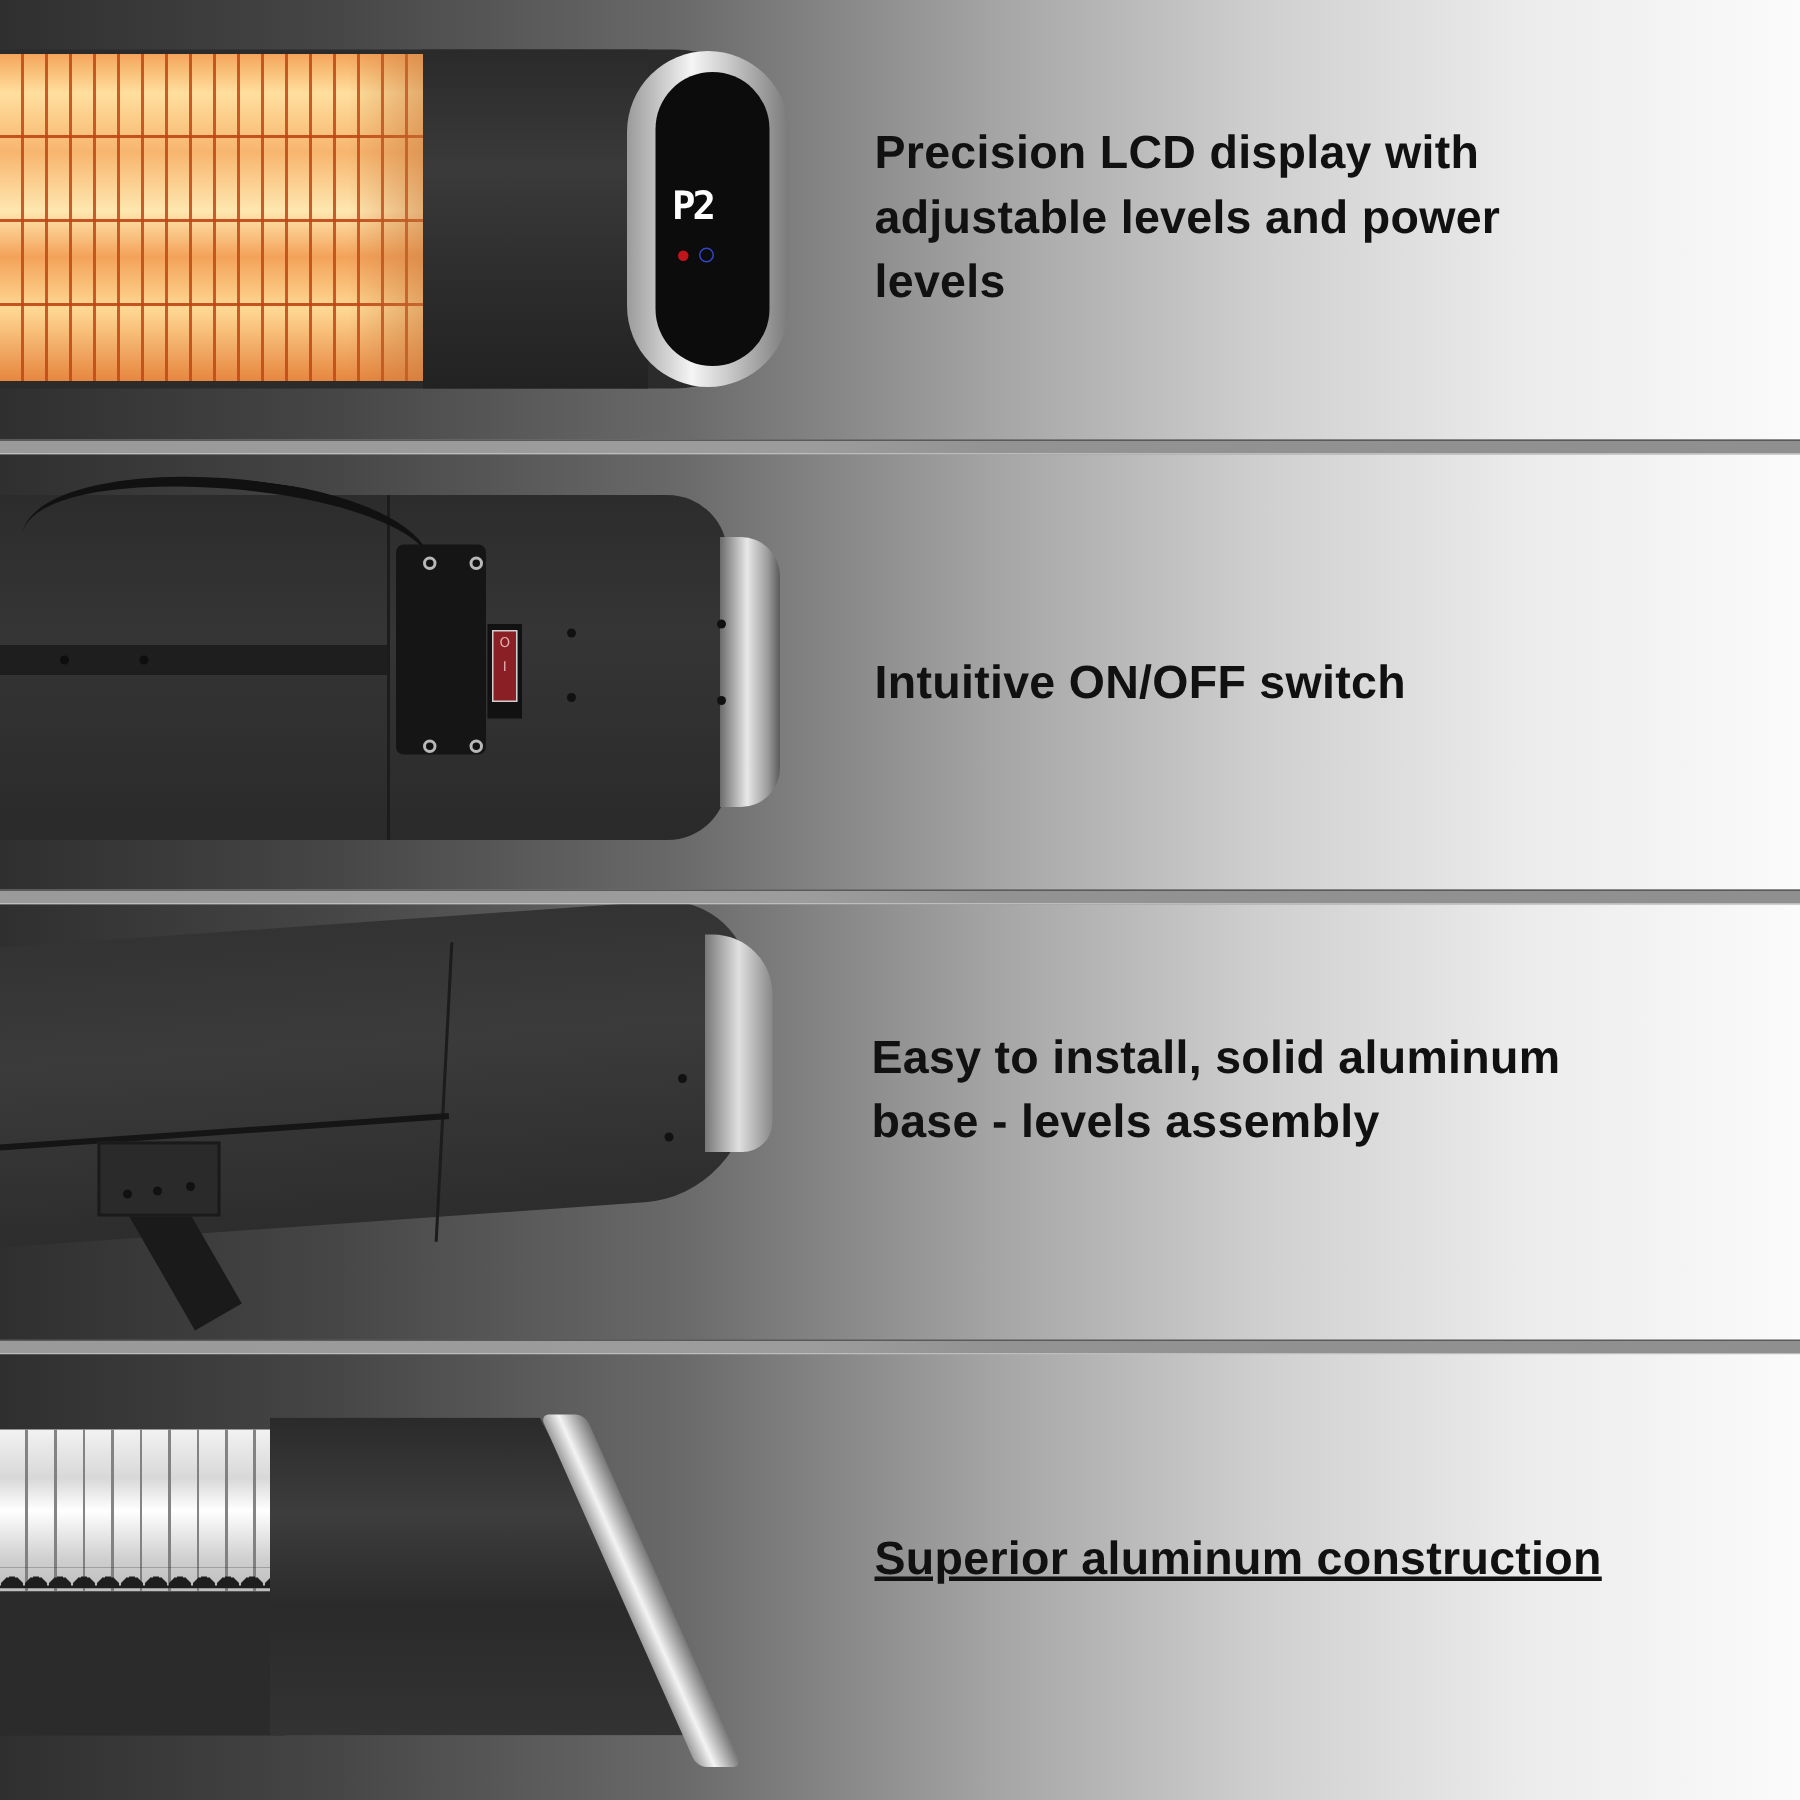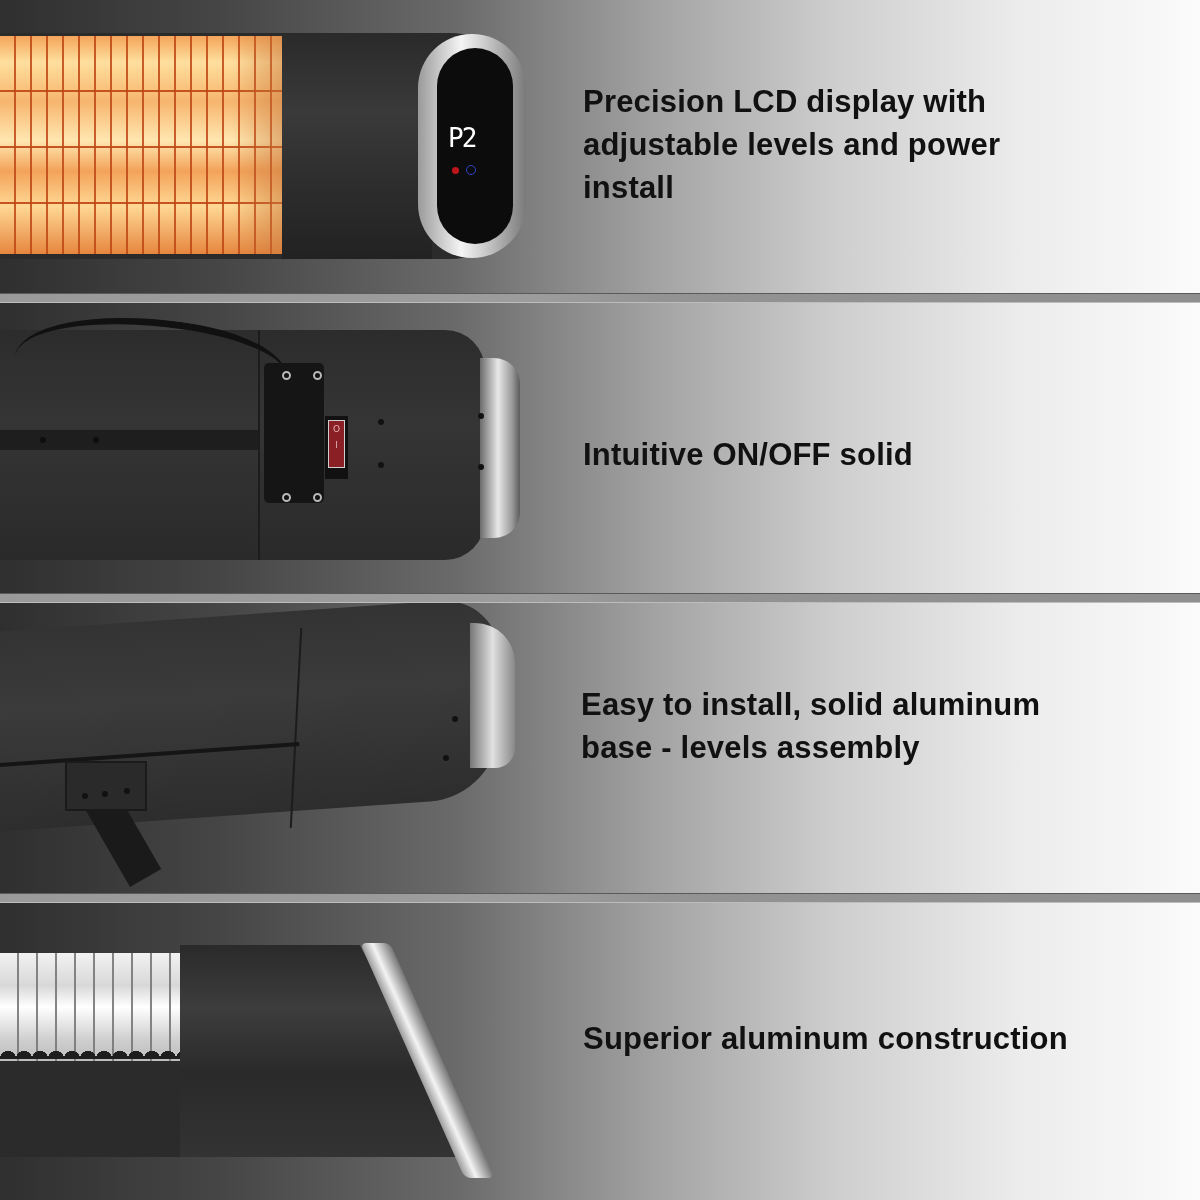--- a/index.html
+++ b/index.html
@@ -28,21 +28,21 @@
 
     .caption {
       position: absolute; left: 583px;
       font-weight: bold; color: #111; font-size: 31px; line-height: 43px;
       letter-spacing: 0.2px;
     }
     .caption .line { display: block; white-space: nowrap; }
     .panel-1 .caption { top: 80px; }
     .panel-2 .caption { top: 130px; }
     .panel-3 .caption { top: 80px; left: 581px; }
-    .panel-4 .caption { top: 114px; }
+    .panel-4 .caption { top: 114px; text-decoration: underline; }
 
     
     .h1-body {
       position: absolute; left: 0; top: 33px; width: 520px; height: 226px;
       background: #2b2b2b; border-radius: 0 70px 70px 0;
     }
     .h1-element {
       position: absolute; left: 0; top: 36px; width: 282px; height: 218px;
       background:
         repeating-linear-gradient(90deg, transparent 0 14px, rgba(190,70,20,.85) 14px 16px),
@@ -63,21 +63,21 @@
     .h1-bezel {
       position: absolute; left: 418px; top: 34px; width: 108px; height: 224px;
       border-radius: 54px; background: linear-gradient(90deg, #9a9a9a, #f5f5f5 40%, #cfcfcf 60%, #7a7a7a);
     }
     .h1-screen {
       position: absolute; left: 437px; top: 48px; width: 76px; height: 196px;
       border-radius: 38px; background: #0c0c0c;
     }
     .lcd-digits {
       position: absolute; left: 448px; top: 118px; width: 32px; height: 40px;
-      color: #fff; font-family: "DejaVu Sans Mono", monospace; font-size: 26px; font-weight: normal;
+      color: #fff; font-family: "DejaVu Sans Mono", monospace; font-size: 26px; font-weight: bold;
       line-height: 40px; letter-spacing: -2px;
     }
     .lcd-power-dot {
       position: absolute; left: 452px; top: 167px; width: 7px; height: 7px; border-radius: 50%;
       background: #c0151a;
     }
     .lcd-timer-icon {
       position: absolute; left: 466px; top: 165px; width: 10px; height: 10px; border-radius: 50%;
       border: 1.5px solid #3045c8;
     }
@@ -170,21 +170,21 @@
     <div class="h1-sleeve"></div>
     <div class="h1-bezel"></div>
     <div class="h1-screen"></div>
     <div class="lcd-digits">P2</div>
     <div class="lcd-power-dot"></div>
     <div class="lcd-timer-icon"></div>
 
     <div class="caption">
       <span class="line">Precision LCD display with</span>
       <span class="line">adjustable levels and power</span>
-      <span class="line">install</span>
+      <span class="line">levels</span>
     </div>
   </section>
 
   <div class="divider divider-1"></div>
 
   <section class="panel panel-2">
     <div class="h2-body"></div>
     <div class="h2-rail"></div>
     <div class="h2-rail-hole" style="left:40px"></div>
     <div class="h2-rail-hole" style="left:93px"></div>
@@ -200,21 +200,21 @@
     <div class="h2-switch">
       <span>O</span><br>
       <span>I</span>
     </div>
     <div class="bolt" style="left:378px;top:116px"></div>
     <div class="bolt" style="left:378px;top:159px"></div>
     <div class="bolt" style="left:478px;top:110px"></div>
     <div class="bolt" style="left:478px;top:161px"></div>
 
     <div class="caption">
-      <span class="line">Intuitive ON/OFF solid</span>
+      <span class="line">Intuitive ON/OFF switch</span>
     </div>
   </section>
 
   <div class="divider divider-2"></div>
 
   <section class="panel panel-3">
     <div class="h3-body"></div>
     <div class="h3-seam"></div>
     <div class="h3-cap"></div>
     <div class="h3-rail"></div>

